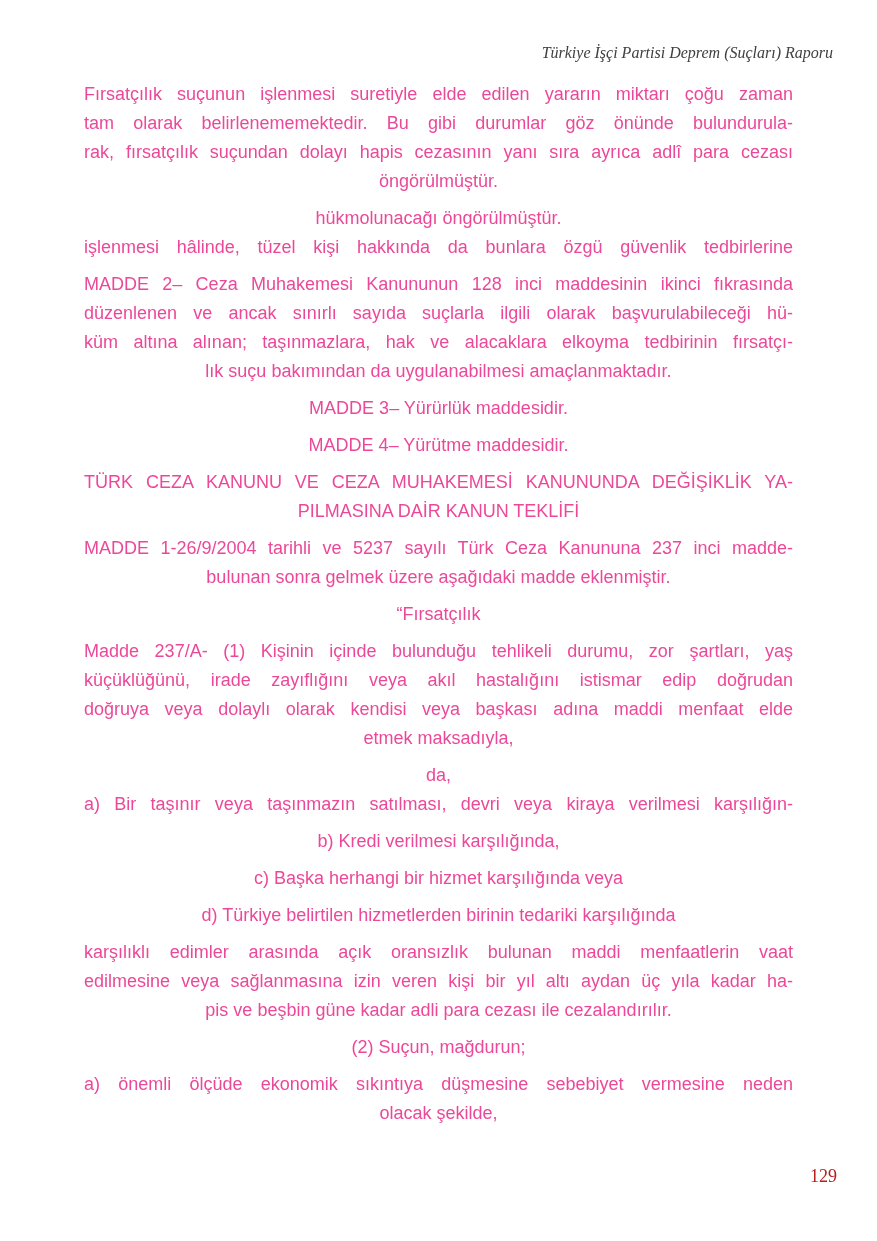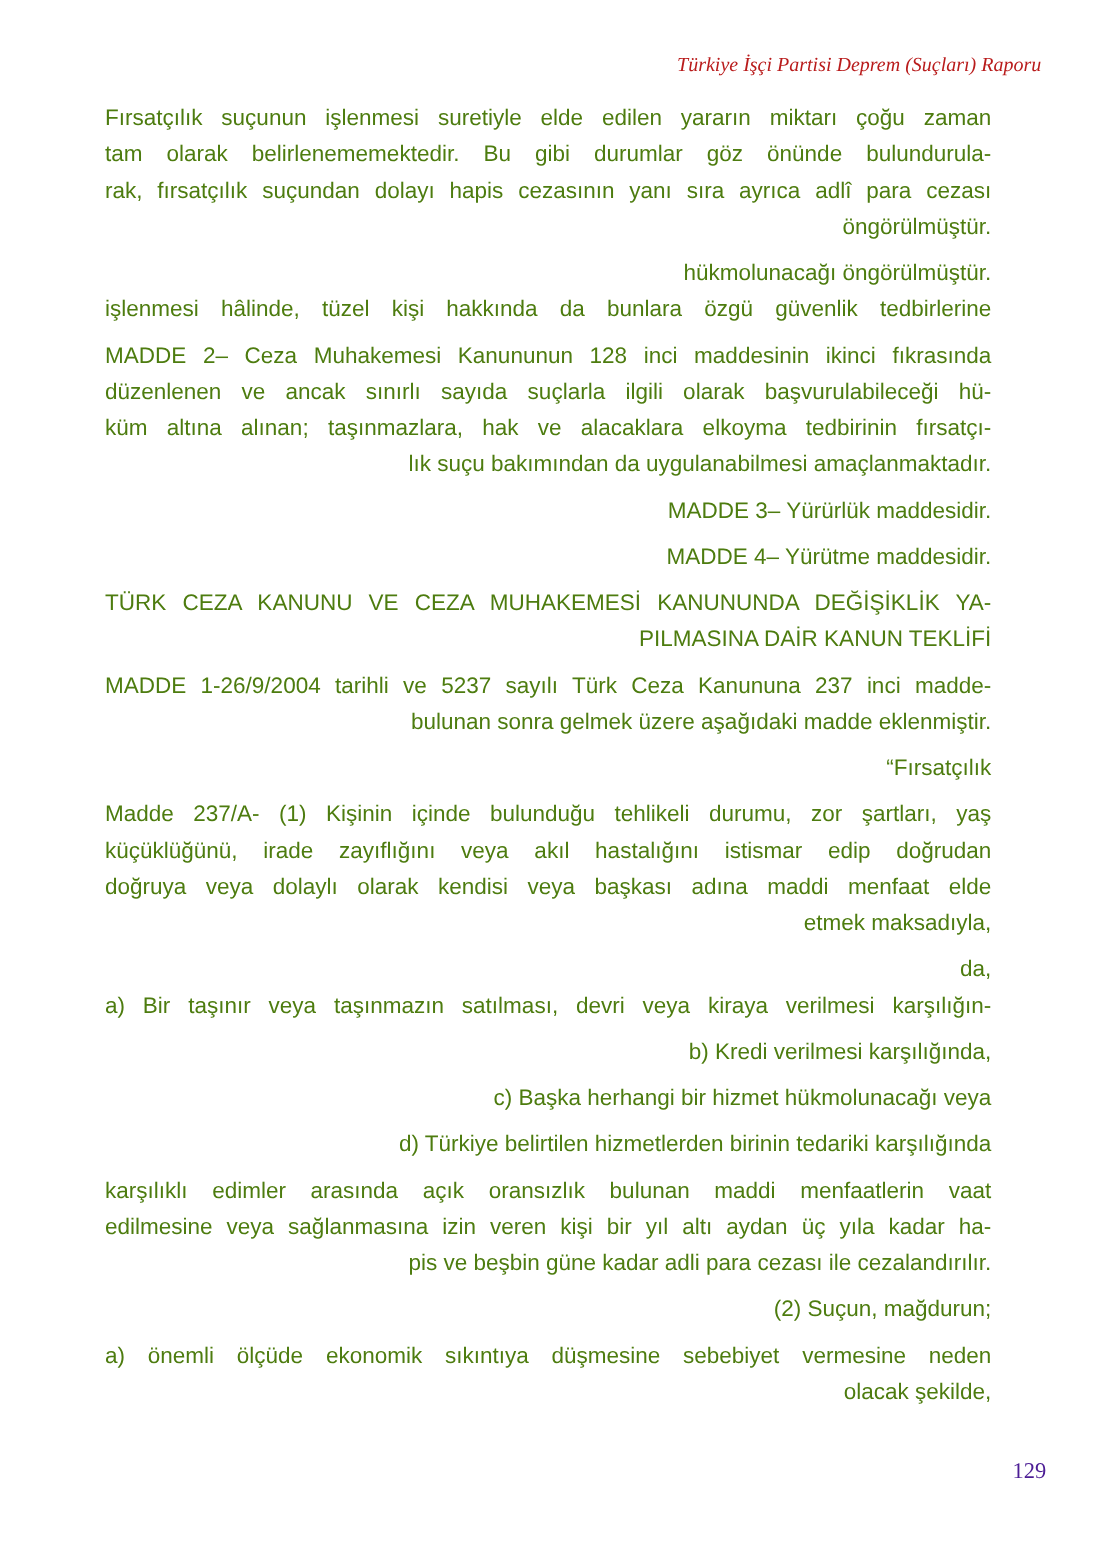--- a/index.html
+++ b/index.html
@@ -15,50 +15,50 @@
     overflow: hidden;
     font-family: "Liberation Sans", sans-serif;
   }
   .running-header {
     position: absolute;
     top: 44px;
     right: 44px;
     font-family: "Liberation Serif", serif;
     font-style: italic;
     font-size: 16px;
-    color: #b91c1c;
+    color: #404040;
     white-space: nowrap;
   }
   .doc-body {
     position: absolute;
     left: 84px;
     top: 80px;
     width: 709px;
     font-size: 18px;
     line-height: 29px;
-    color: #4d7c0f;
+    color: #ec4899;
     letter-spacing: 0;
   }
   .para {
     margin: 0 0 8px 0;
   }
   .line {
-    text-align: right;
+    text-align: center;
   }
   .line.j {
     text-align: justify;
     text-align-last: justify;
   }
   .page-number {
     position: absolute;
     top: 1166px;
     right: 40px;
     font-family: "Liberation Serif", serif;
     font-size: 18px;
-    color: #4c1d95;
+    color: #b91c1c;
   }
 </style>
 </head>
 <body>
 
 <div class="page">
   <div class="running-header">Türkiye İşçi Partisi Deprem (Suçları) Raporu</div>
 
   <div class="doc-body">
       <div class="para">
@@ -101,21 +101,21 @@
         <div class="line">etmek maksadıyla,</div>
       </div>
       <div class="para">
         <div class="line">da,</div>
         <div class="line j">a) Bir taşınır veya taşınmazın satılması, devri veya kiraya verilmesi karşılığın-</div>
       </div>
       <div class="para">
         <div class="line">b) Kredi verilmesi karşılığında,</div>
       </div>
       <div class="para">
-        <div class="line">c) Başka herhangi bir hizmet hükmolunacağı veya</div>
+        <div class="line">c) Başka herhangi bir hizmet karşılığında veya</div>
       </div>
       <div class="para">
         <div class="line">d) Türkiye belirtilen hizmetlerden birinin tedariki karşılığında</div>
       </div>
       <div class="para">
         <div class="line j">karşılıklı edimler arasında açık oransızlık bulunan maddi menfaatlerin vaat</div>
         <div class="line j">edilmesine veya sağlanmasına izin veren kişi bir yıl altı aydan üç yıla kadar ha-</div>
         <div class="line">pis ve beşbin güne kadar adli para cezası ile cezalandırılır.</div>
       </div>
       <div class="para">

